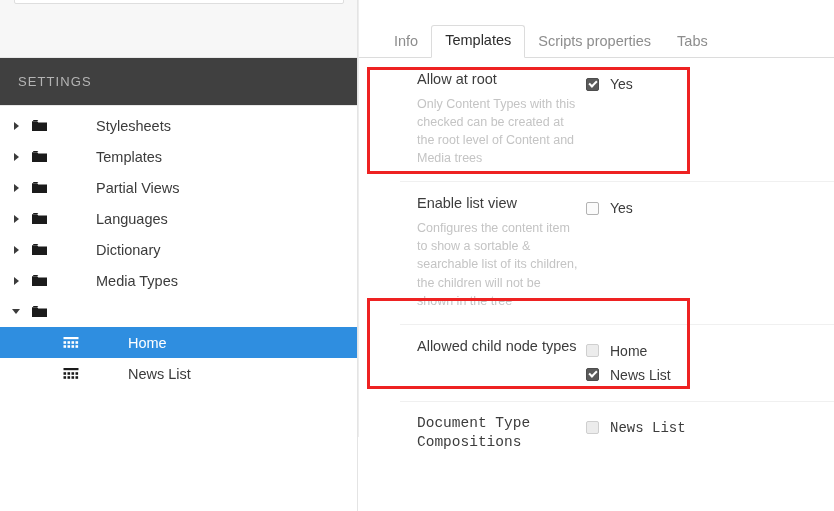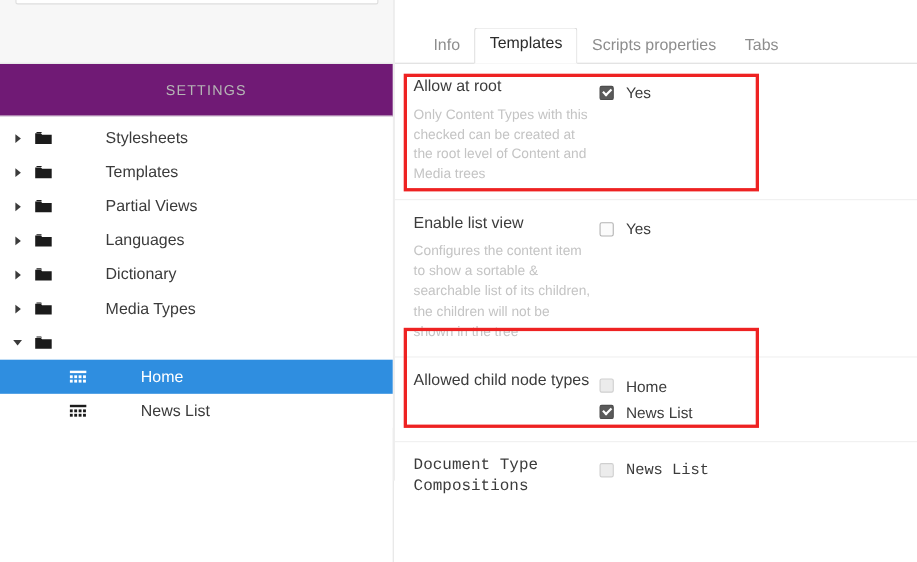--- a/index.html
+++ b/index.html
@@ -27,25 +27,24 @@
   .search-stub {
     position: absolute;
     left: 14px; top: -8px;
     width: 330px; height: 12px;
     background: #ffffff;
     border: 1px solid #dedede;
     border-radius: 2px;
   }
   .settings-header {
     height: 48px;
-    background: #701a75;
+    background: #404040;
     border-bottom: 1px solid #e8e8e8;
     display: flex; align-items: center;
     padding-left: 18px;
-    justify-content: center;
   }
   .settings-header span {
     font-size: 13px;
     letter-spacing: 1.1px;
     color: #b5b5b5;
     font-weight: 400;
   }
   .tree { padding-top: 4px; background: #fff; }
   .tree-row {
     height: 31px;
@@ -111,21 +110,21 @@
     white-space: nowrap;
   }
   .tab.active {
     color: #2c2c2c;
     background: #ffffff;
     border: 1px solid #dcdcdc;
     border-bottom: 1px solid #ffffff;
     border-radius: 3px 3px 0 0;
   }
 
-  .form-area { position: relative; padding: 0; }
+  .form-area { position: relative; padding: 0; margin-left: 41px; }
 
   .prop-row {
     display: flex;
     padding: 12px 0 14px 0;
     border-bottom: 1px solid #f0f0f0;
   }
   .prop-row.nb { border-bottom: none; font-family: Liberation Mono, monospace; }
   .prop-left { width: 186px; min-width: 186px; padding-left: 17px; }
   .prop-title {
     font-size: 14.5px;

